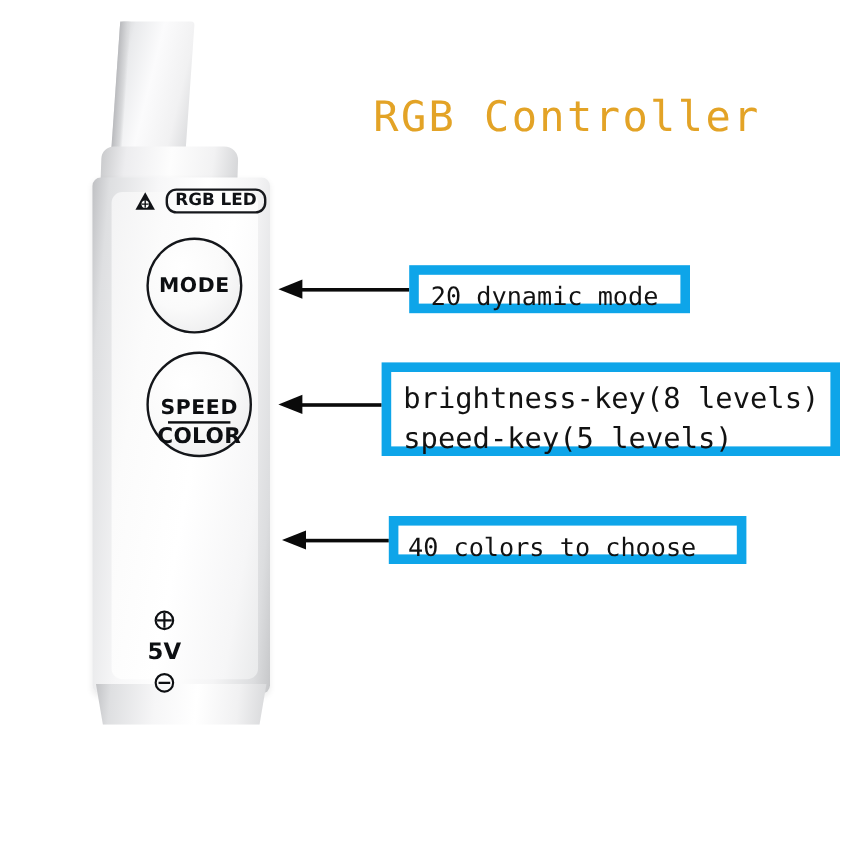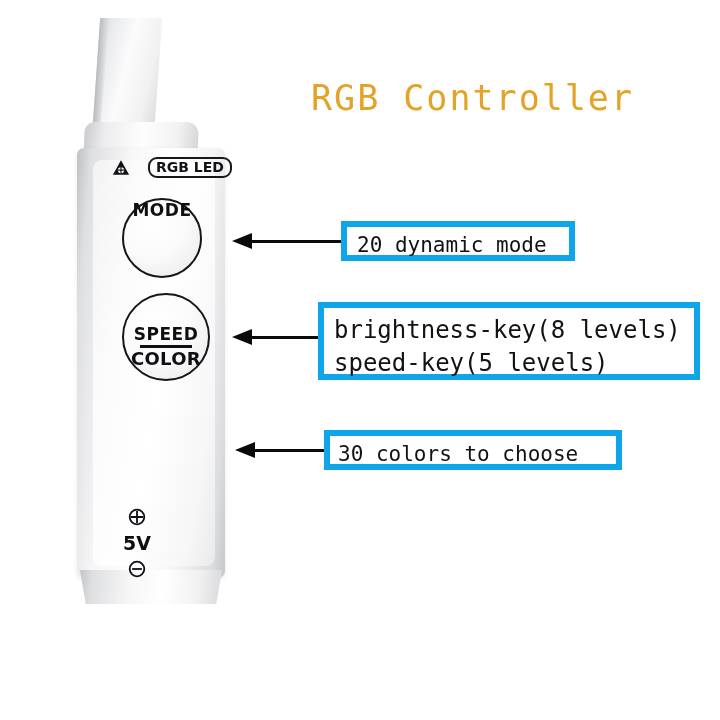--- a/index.html
+++ b/index.html
@@ -114,21 +114,21 @@
     clip-path: polygon(0% 0%, 100% 2%, 92% 100%, 6% 96%);
   }
 
   
   .led-row {
     position: absolute;
     left: 112px;
     top: 157px;
     display: flex;
     align-items: center;
-    gap: 18px;
+    gap: 8px;
   }
   .tri-icon { width: 18px; height: 17px; display:block; }
   .led-pill {
     border: 2px solid #16181c;
     border-radius: 9px;
     padding: 0px 6px 1px 6px;
     font-family: "DejaVu Sans", "Liberation Sans", sans-serif;
     font-size: 14px;
     font-weight: 700;
     color: #101216;
@@ -138,21 +138,21 @@
 
   
   .btn {
     position: absolute;
     border: 2.4px solid #14161a;
     border-radius: 50%;
     background: radial-gradient(circle at 36% 30%, #ffffff 0%, #fafafa 48%, #eeeeef 82%, #e4e5e6 100%);
     display: flex;
     flex-direction: column;
     align-items: center;
-    justify-content: flex-start;
+    justify-content: center;
     font-family: "DejaVu Sans", "Liberation Sans", sans-serif;
     font-weight: 700;
     color: #0d0f12;
   }
   #btn-mode   { left: 122px; top: 198px; width: 76px; height: 76px; font-size: 17px; letter-spacing: 0.5px;}
   #btn-speed  { left: 122px; top: 293px; width: 84px; height: 84px; }
   #btn-color  { left: 122px; top: 404px; width: 84px; height: 84px; font-size: 17px; letter-spacing: 0.5px;}
 
   .sb-top { font-size: 17px; letter-spacing: 0.5px; line-height: 18px; margin-top: 30px;}
   .sb-line { width: 52px; height: 2.6px; background: #0d0f12; margin: 2px 0 1px 0;}
@@ -170,21 +170,21 @@
     font-weight: 700;
     font-size: 19px;
     color: #0d0f12;
     flex-direction: column;
   }
   .sym { width: 18px; height: 18px; display:block; }
 
   
   .callout {
     position: absolute;
-    border: 6px solid #0ea5e9;
+    border: 8px solid #0ea5e9;
     background: #ffffff;
     font-family: "DejaVu Sans Mono", "Liberation Mono", monospace;
     color: #121212;
     box-sizing: border-box;
   }
   #callout-mode {
     left: 341px; top: 221px; width: 234px; height: 40px;
     font-size: 21px; line-height: 36px; padding-left: 10px;
     white-space: nowrap;
   }
@@ -284,15 +284,15 @@
     <span class="arrow-line"></span>
   </div>
 
   <div class="callout" id="callout-mode">20 dynamic mode</div>
 
   <div class="callout" id="callout-speed">
     <div>brightness-key(8 levels)</div>
     <div>speed-key(5 levels)</div>
   </div>
 
-  <div class="callout" id="callout-color">30 colors to choose</div>
+  <div class="callout" id="callout-color">40 colors to choose</div>
 
 </div>
 
 </body></html>

